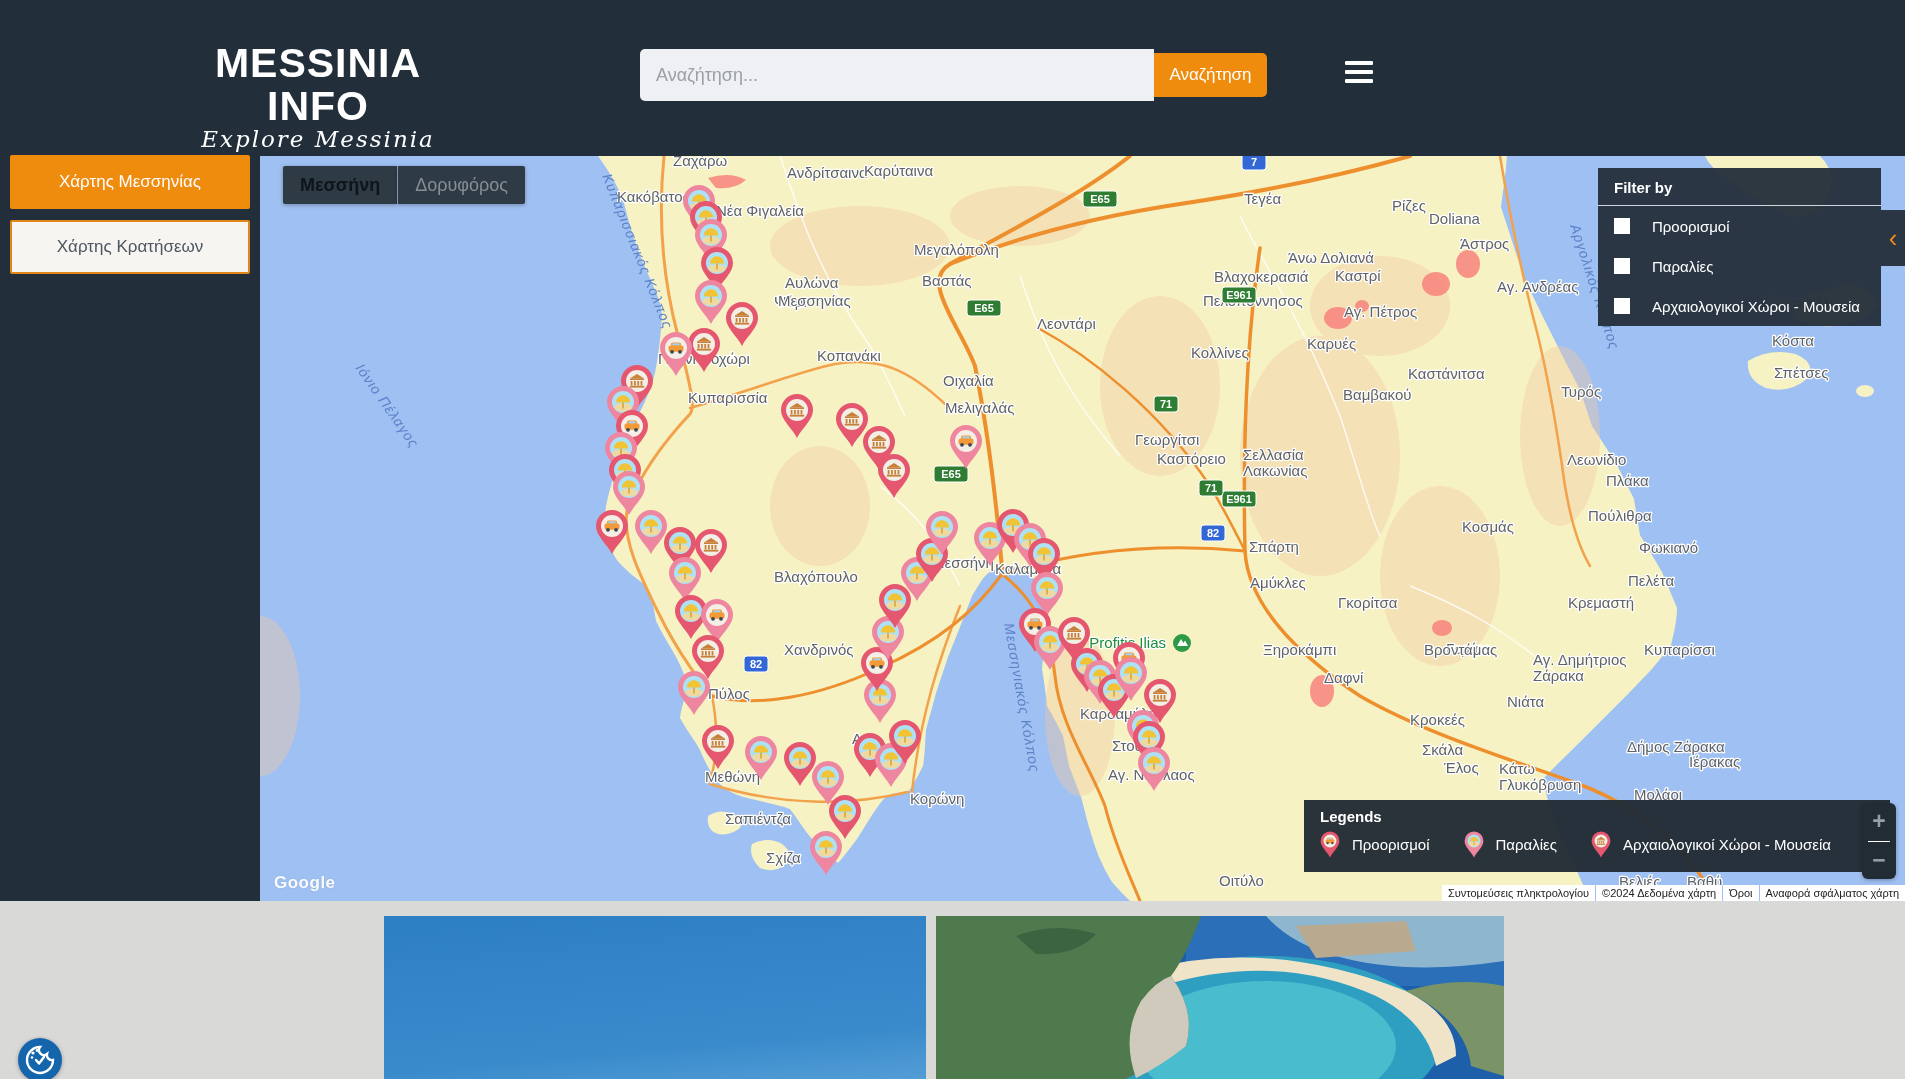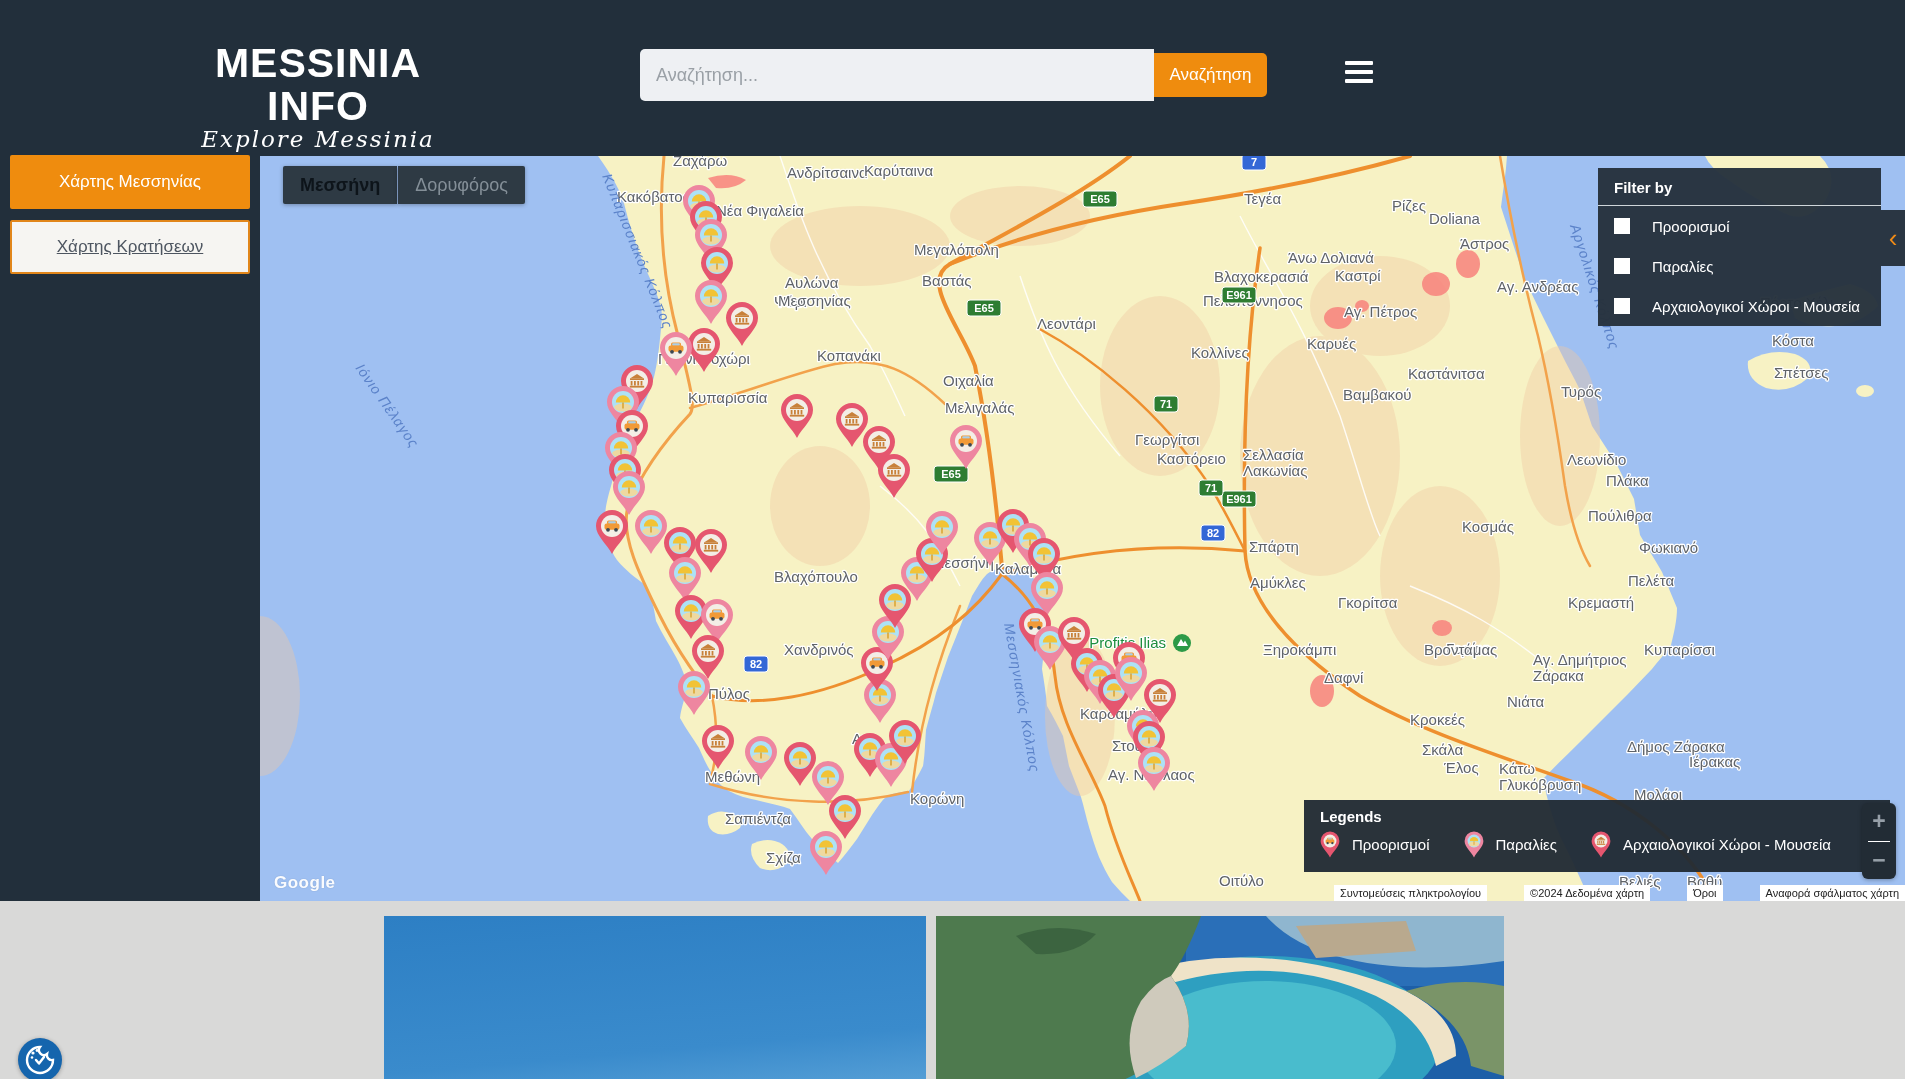--- a/index.html
+++ b/index.html
@@ -15,21 +15,21 @@
   .searchwrap input{width:498px;height:52px;border:none;outline:none;background:#eef0f3;border-radius:5px 0 0 5px;padding:0 0 0 16px;font-size:18px;color:#444;font-family:"Liberation Sans",sans-serif;}
   .searchwrap input::placeholder{color:#9aa0a6;}
   .searchbtn{width:113px;height:44px;border:none;background:#ef8c0e;color:#fff;font-size:17px;border-radius:0 5px 5px 0;cursor:pointer;font-family:"Liberation Sans",sans-serif;}
   .burger{position:absolute;left:1345px;top:45px;width:28px;cursor:pointer;}
   .burger div{height:4px;background:#fff;border-radius:1px;margin-bottom:5px;}
 
   
   .sidebar{position:absolute;left:0;top:139px;width:260px;height:746px;}
   .side-btn{display:block;width:240px;height:54px;margin:0 10px 11px 10px;font-size:17px;line-height:54px;text-align:center;border-radius:2px;cursor:pointer;box-sizing:border-box;font-family:"Liberation Sans",sans-serif;}
   .side-btn.active{background:#ef8c0e;color:#fff;border:none;}
-  .side-btn.alt{background:#f6f5f2;color:#4d5560;border:2px solid #e1861a;line-height:50px;text-decoration:underline;}
+  .side-btn.alt{background:#f6f5f2;color:#4d5560;border:2px solid #e1861a;line-height:50px;}
 
   
   .map{position:absolute;left:260px;top:140px;width:1645px;height:745px;background:#9fc0f2;overflow:hidden;cursor:grab;}
   .map svg.base{position:absolute;left:0;top:0;}
   text.lbl{font-family:"Liberation Sans",sans-serif;fill:#5f6368;font-size:15px;paint-order:stroke;stroke:#ffffff;stroke-width:2.5px;stroke-linejoin:round;}
   text.sea{fill:#5b82c9;font-style:italic;stroke:none;letter-spacing:1px;font-size:14px;}
   text.poi{fill:#1e8e3e;stroke:#fff;stroke-width:2.5px;font-size:15px;}
   text.shield{font-size:11px;font-weight:bold;fill:#fff;stroke:none;}
 
   
@@ -53,21 +53,21 @@
   .legend-item{display:flex;align-items:center;margin-right:34px;}
   .legend-item svg{margin-right:12px;}
   .legend-item span{font-size:15px;}
 
   
   .zoomctl{position:absolute;left:1602px;top:647px;width:34px;height:76px;background:#222c35;border-radius:6px;display:flex;flex-direction:column;align-items:center;box-shadow:0 1px 4px rgba(0,0,0,.3);}
   .zoomctl .zbtn{flex:1;width:100%;text-align:center;color:#969fa8;font-size:23px;font-weight:bold;line-height:37px;cursor:pointer;}
   .zoomctl .zdiv{width:22px;height:1px;background:#fff;}
 
   .glogo{position:absolute;left:14px;bottom:8px;color:#fff;font-size:17px;font-weight:bold;letter-spacing:.5px;opacity:.95;text-shadow:0 0 2px rgba(0,0,0,.15);}
-  .attrib{position:absolute;right:0;bottom:0;display:flex;font-size:11px;color:#222;gap:36px;}
+  .attrib{position:absolute;right:0;bottom:0;display:flex;font-size:11px;color:#222;}
   .attrib span{background:#fff;padding:2px 6px;white-space:nowrap;cursor:pointer;}
   .attrib span+span{margin-left:1px;}
 
   
   .bottom{position:absolute;left:0;top:885px;width:100%;height:194px;background:#d9d9d8;}
   .photo{position:absolute;top:15px;overflow:hidden;cursor:pointer;}
   .photo1{left:384px;width:542px;height:179px;background:linear-gradient(175deg,#2d7fc4 0%,#3a8bcc 70%,#5ba3d8 100%);}
   .photo2{left:936px;width:568px;height:179px;}
 
   

